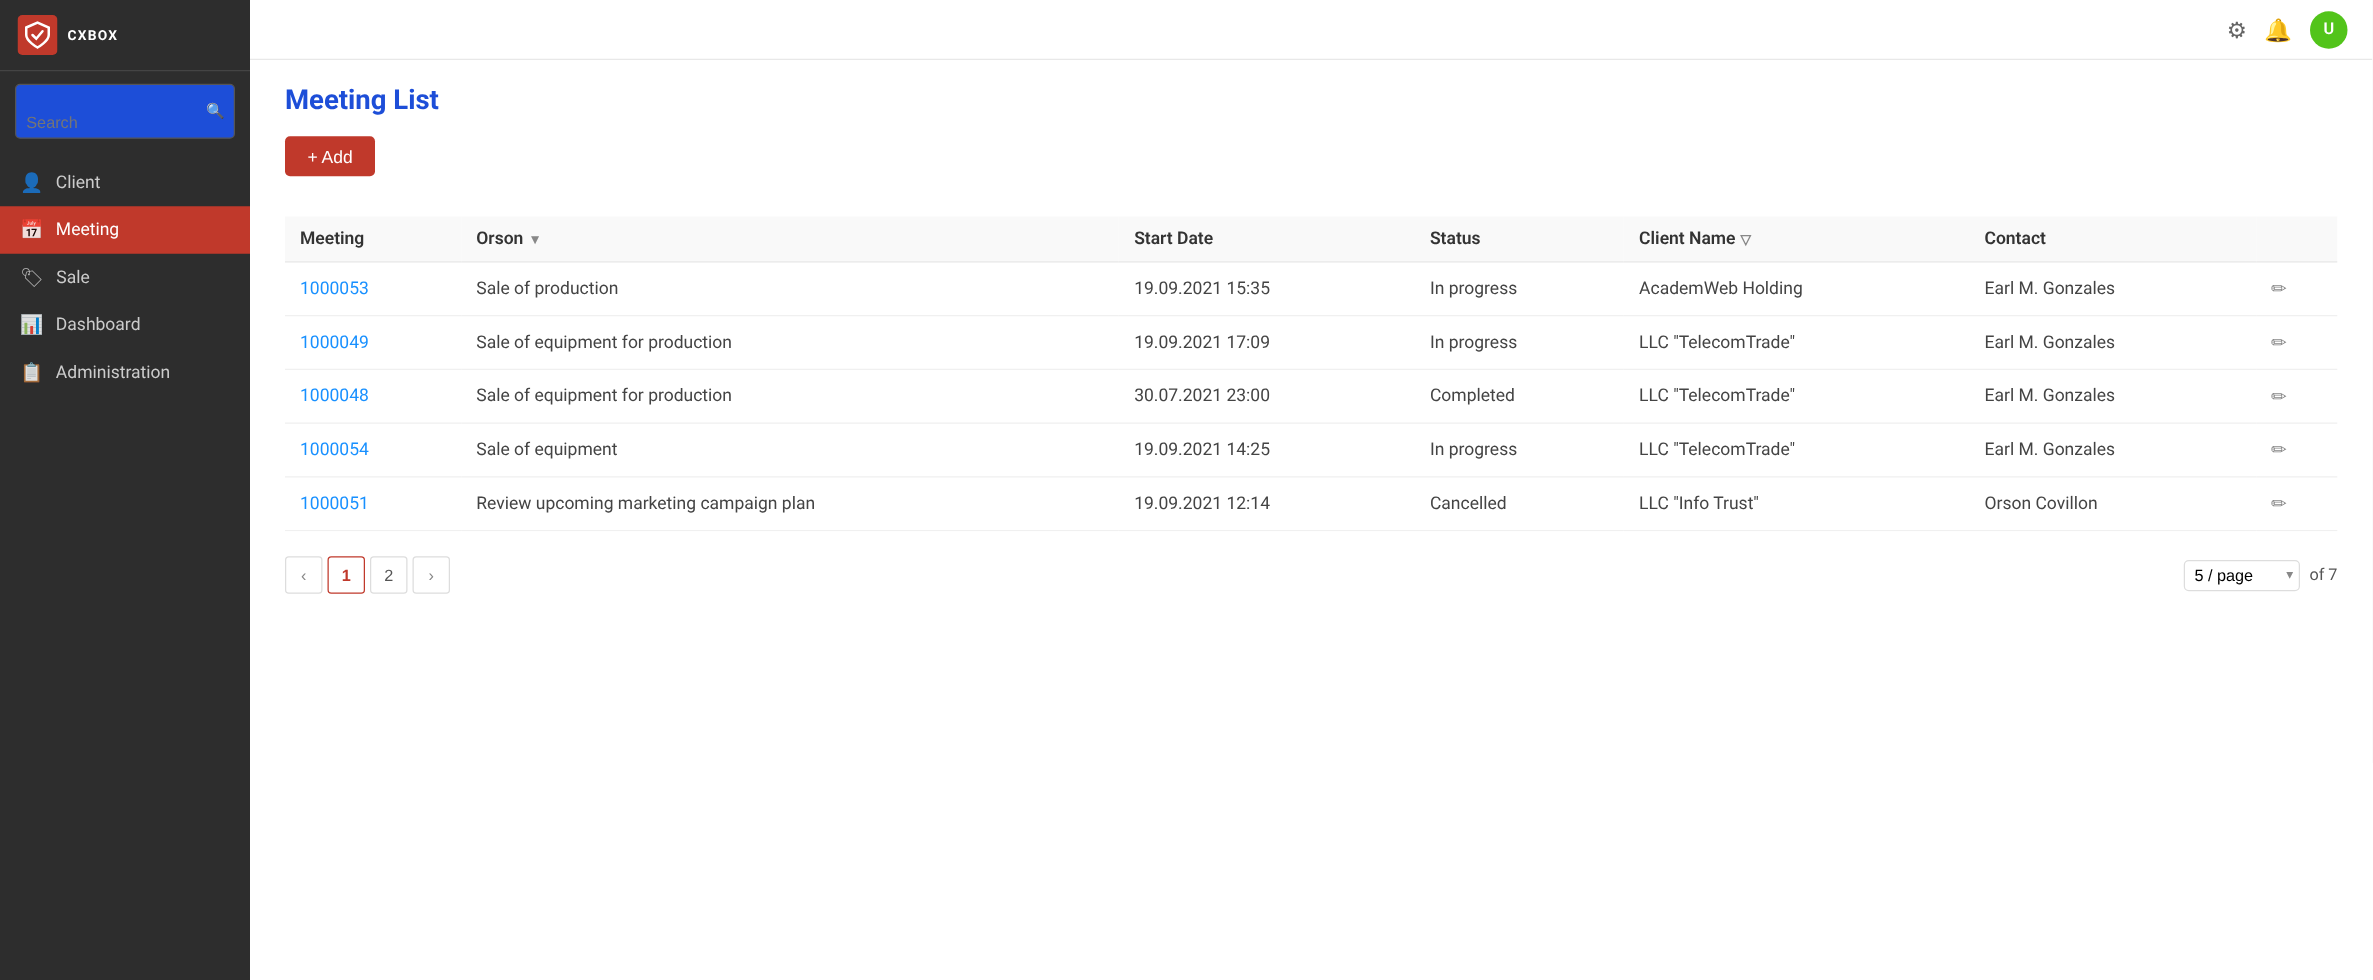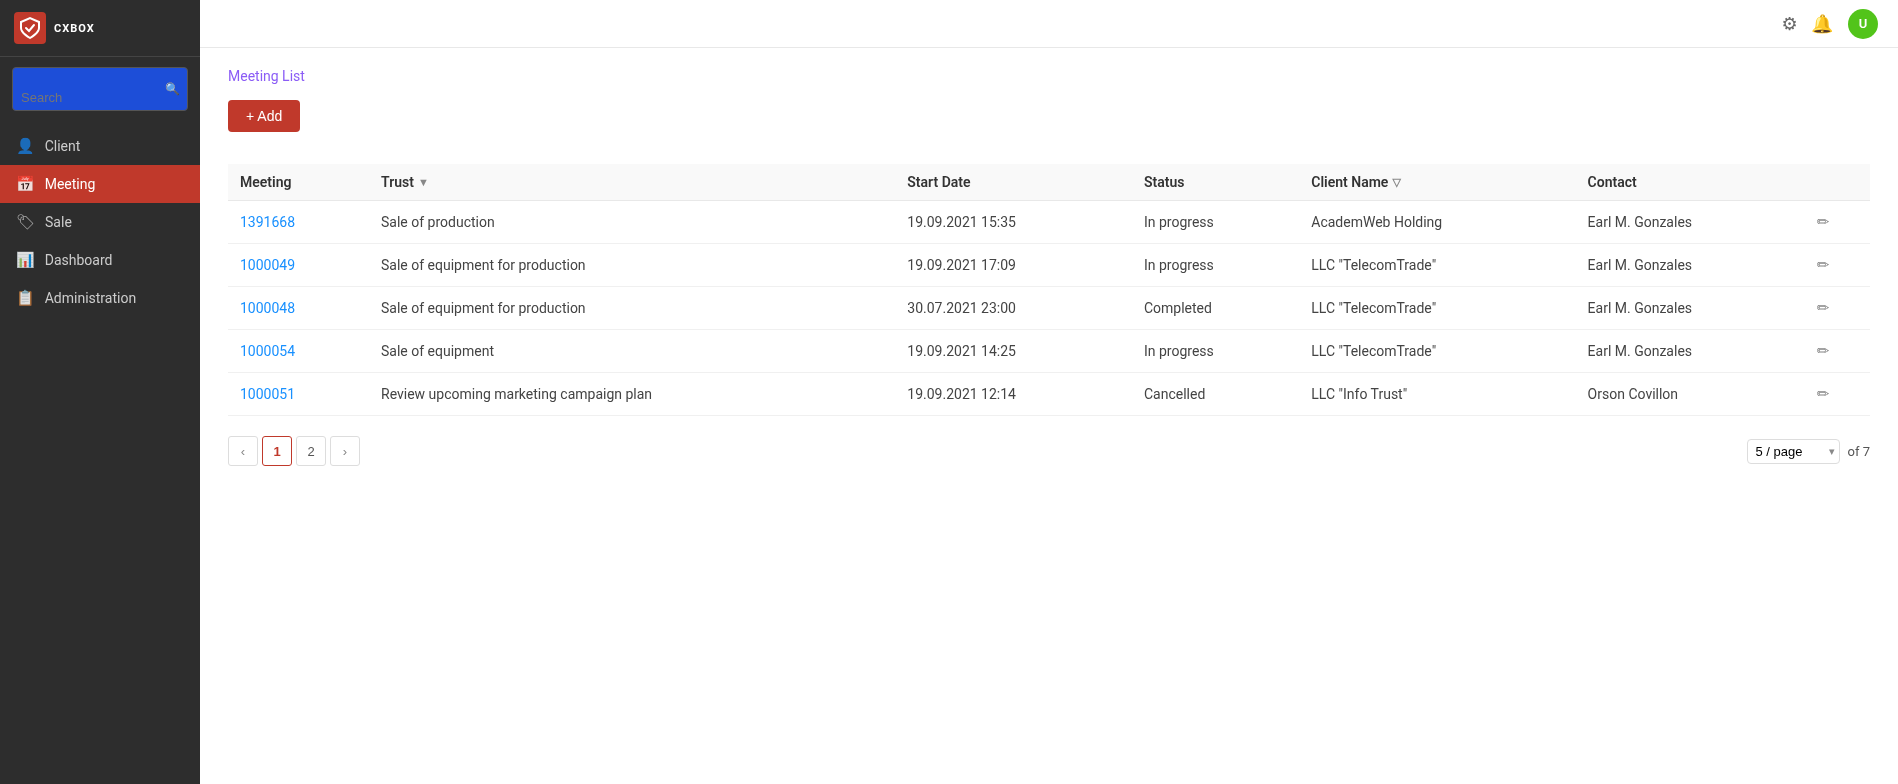--- a/index.html
+++ b/index.html
@@ -118,23 +118,23 @@
     }
 
     
     .content {
       flex: 1;
       padding: 20px 28px;
       overflow: auto;
       background: #fff;
     }
     .page-title {
-      font-size: 14px;
-      font-weight: 400;
-      color: #8b5cf6;
+      font-size: 22px;
+      font-weight: 700;
+      color: #1d4ed8;
       margin-bottom: 16px;
     }
     .toolbar {
       margin-bottom: 32px;
     }
     .add-btn {
       background: #c0392b;
       color: #fff;
       border: none;
       border-radius: 4px;
@@ -324,21 +324,21 @@
       <table>
         <thead>
           <tr>
             <th>
               <span class="col-header">
                 <span>Meeting</span>
               </span>
             </th>
             <th>
               <span class="col-header">
-                <span>Trust</span>
+                <span>Orson</span>
                 <span class="sort-icon">▼</span>
               </span>
             </th>
             <th>
               <span class="col-header">
                 <span>Start Date</span>
               </span>
             </th>
             <th>
               <span class="col-header">
@@ -354,21 +354,21 @@
             <th>
               <span class="col-header">
                 <span>Contact</span>
               </span>
             </th>
             <th></th>
           </tr>
         </thead>
         <tbody id="table-body">
         <tr>
-      <td><a class="link-cell">1391668</a></td>
+      <td><a class="link-cell">1000053</a></td>
       <td>Sale of production</td>
       <td>19.09.2021 15:35</td>
       <td>In progress</td>
       <td>AcademWeb Holding</td>
       <td>Earl M. Gonzales</td>
       <td><span class="edit-icon">✏</span></td>
     </tr>
             <tr>
       <td><a class="link-cell">1000049</a></td>
       <td>Sale of equipment for production</td>

